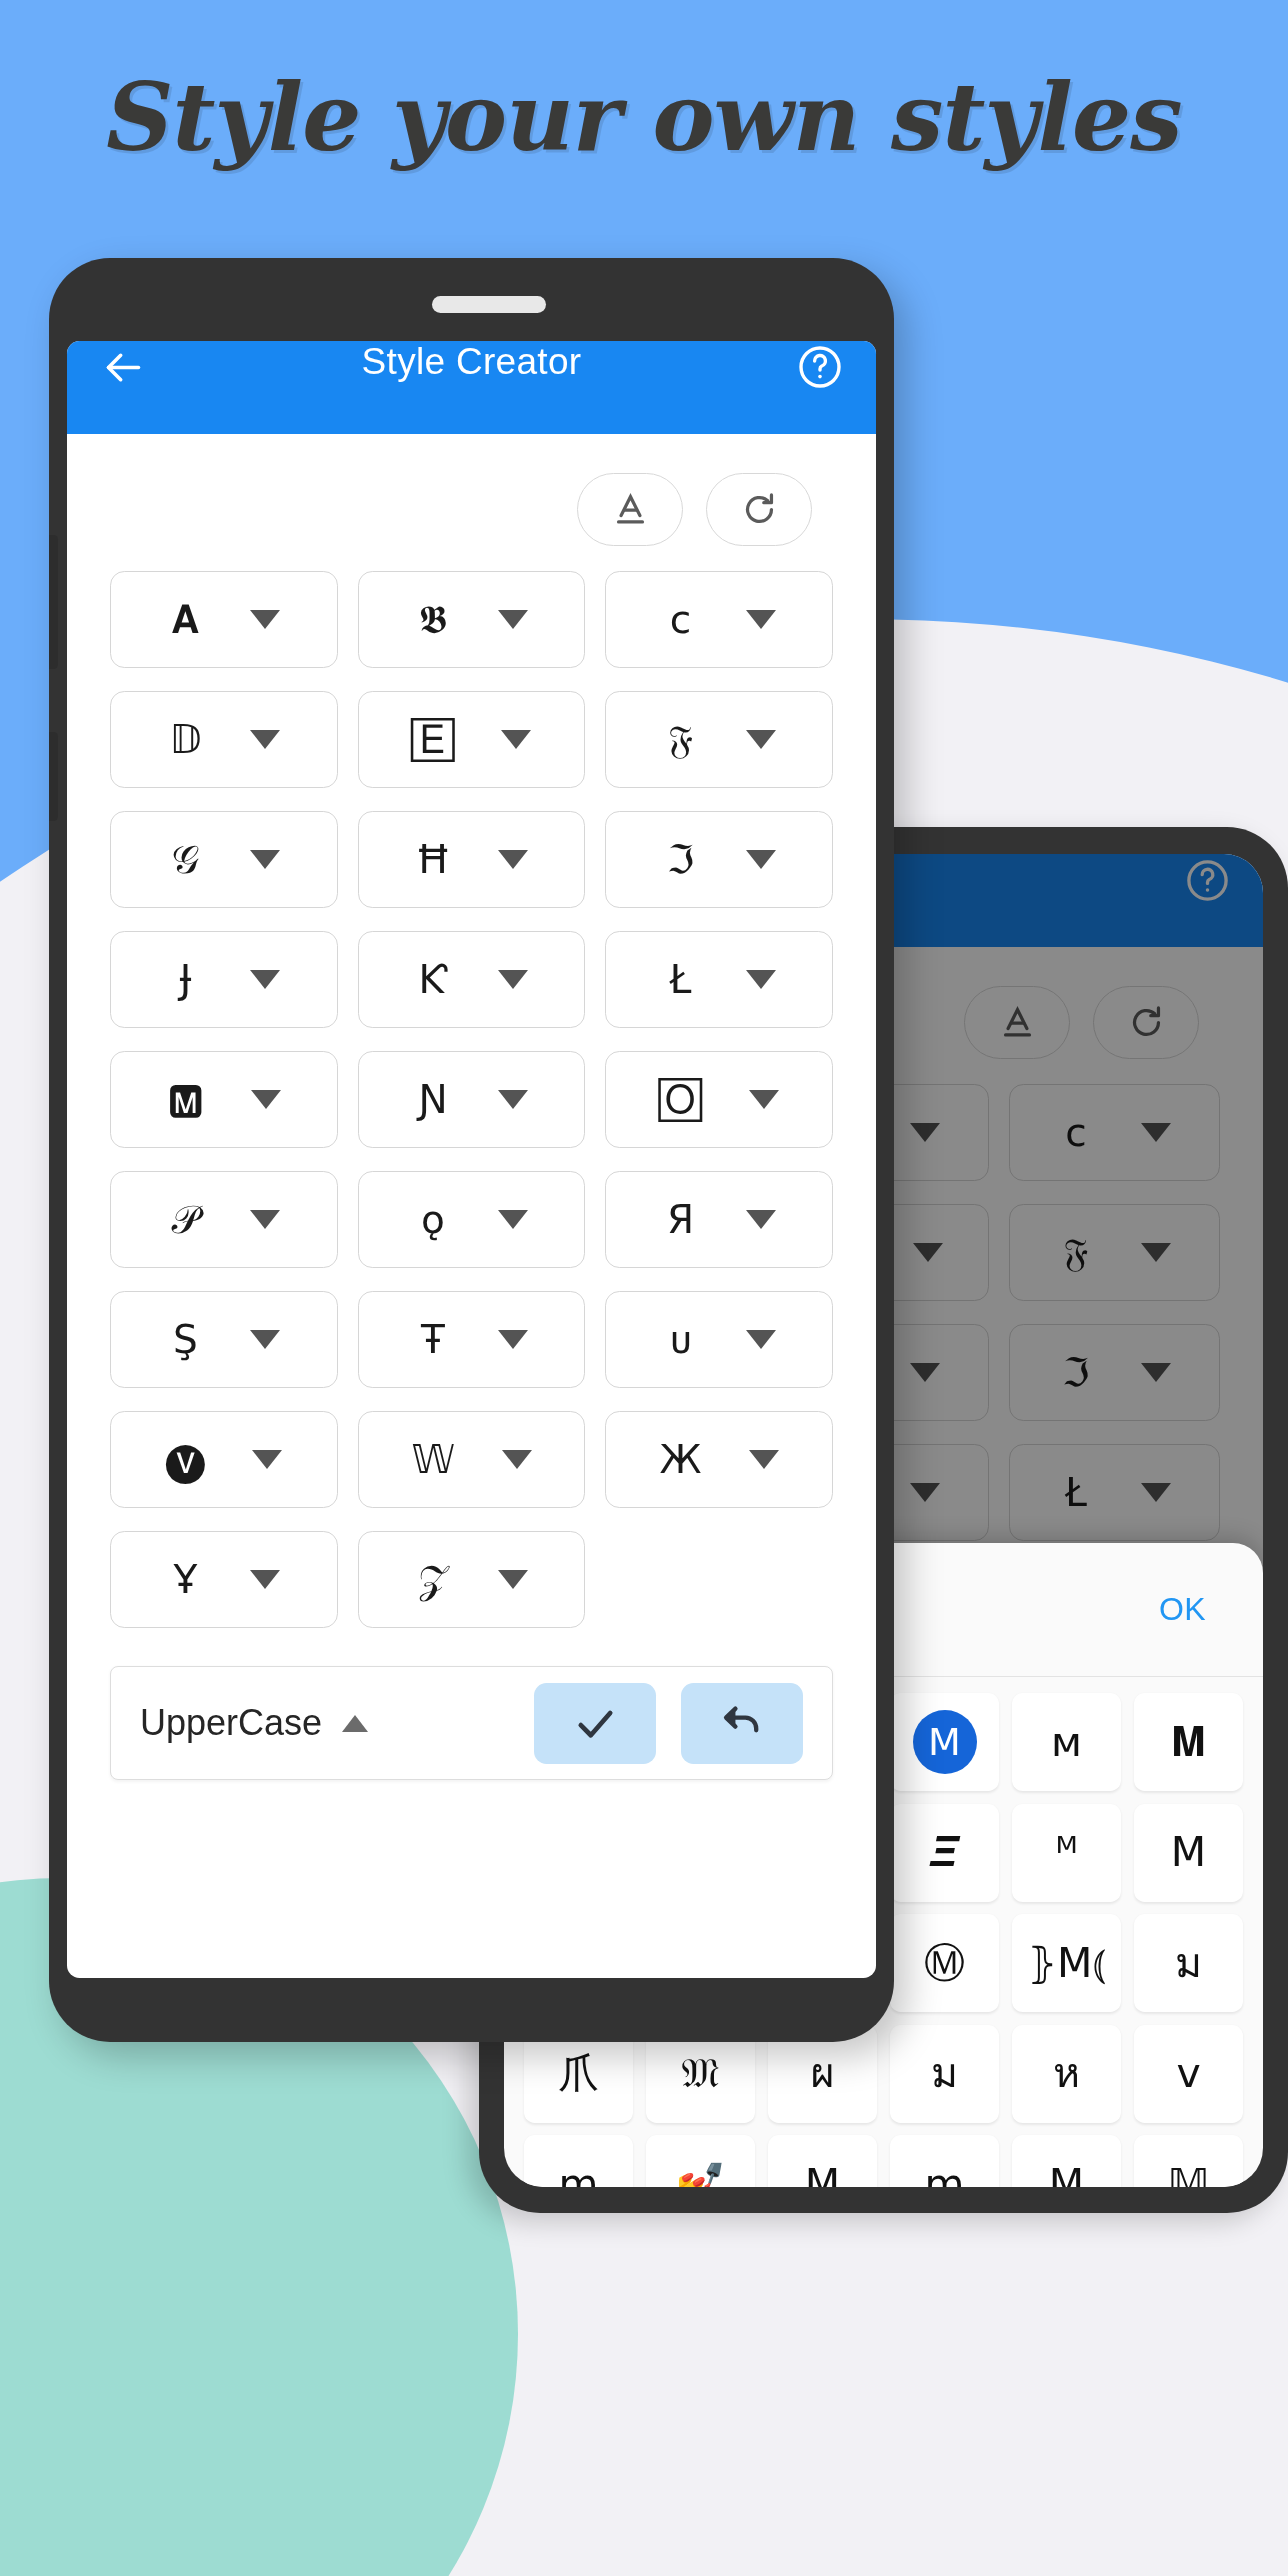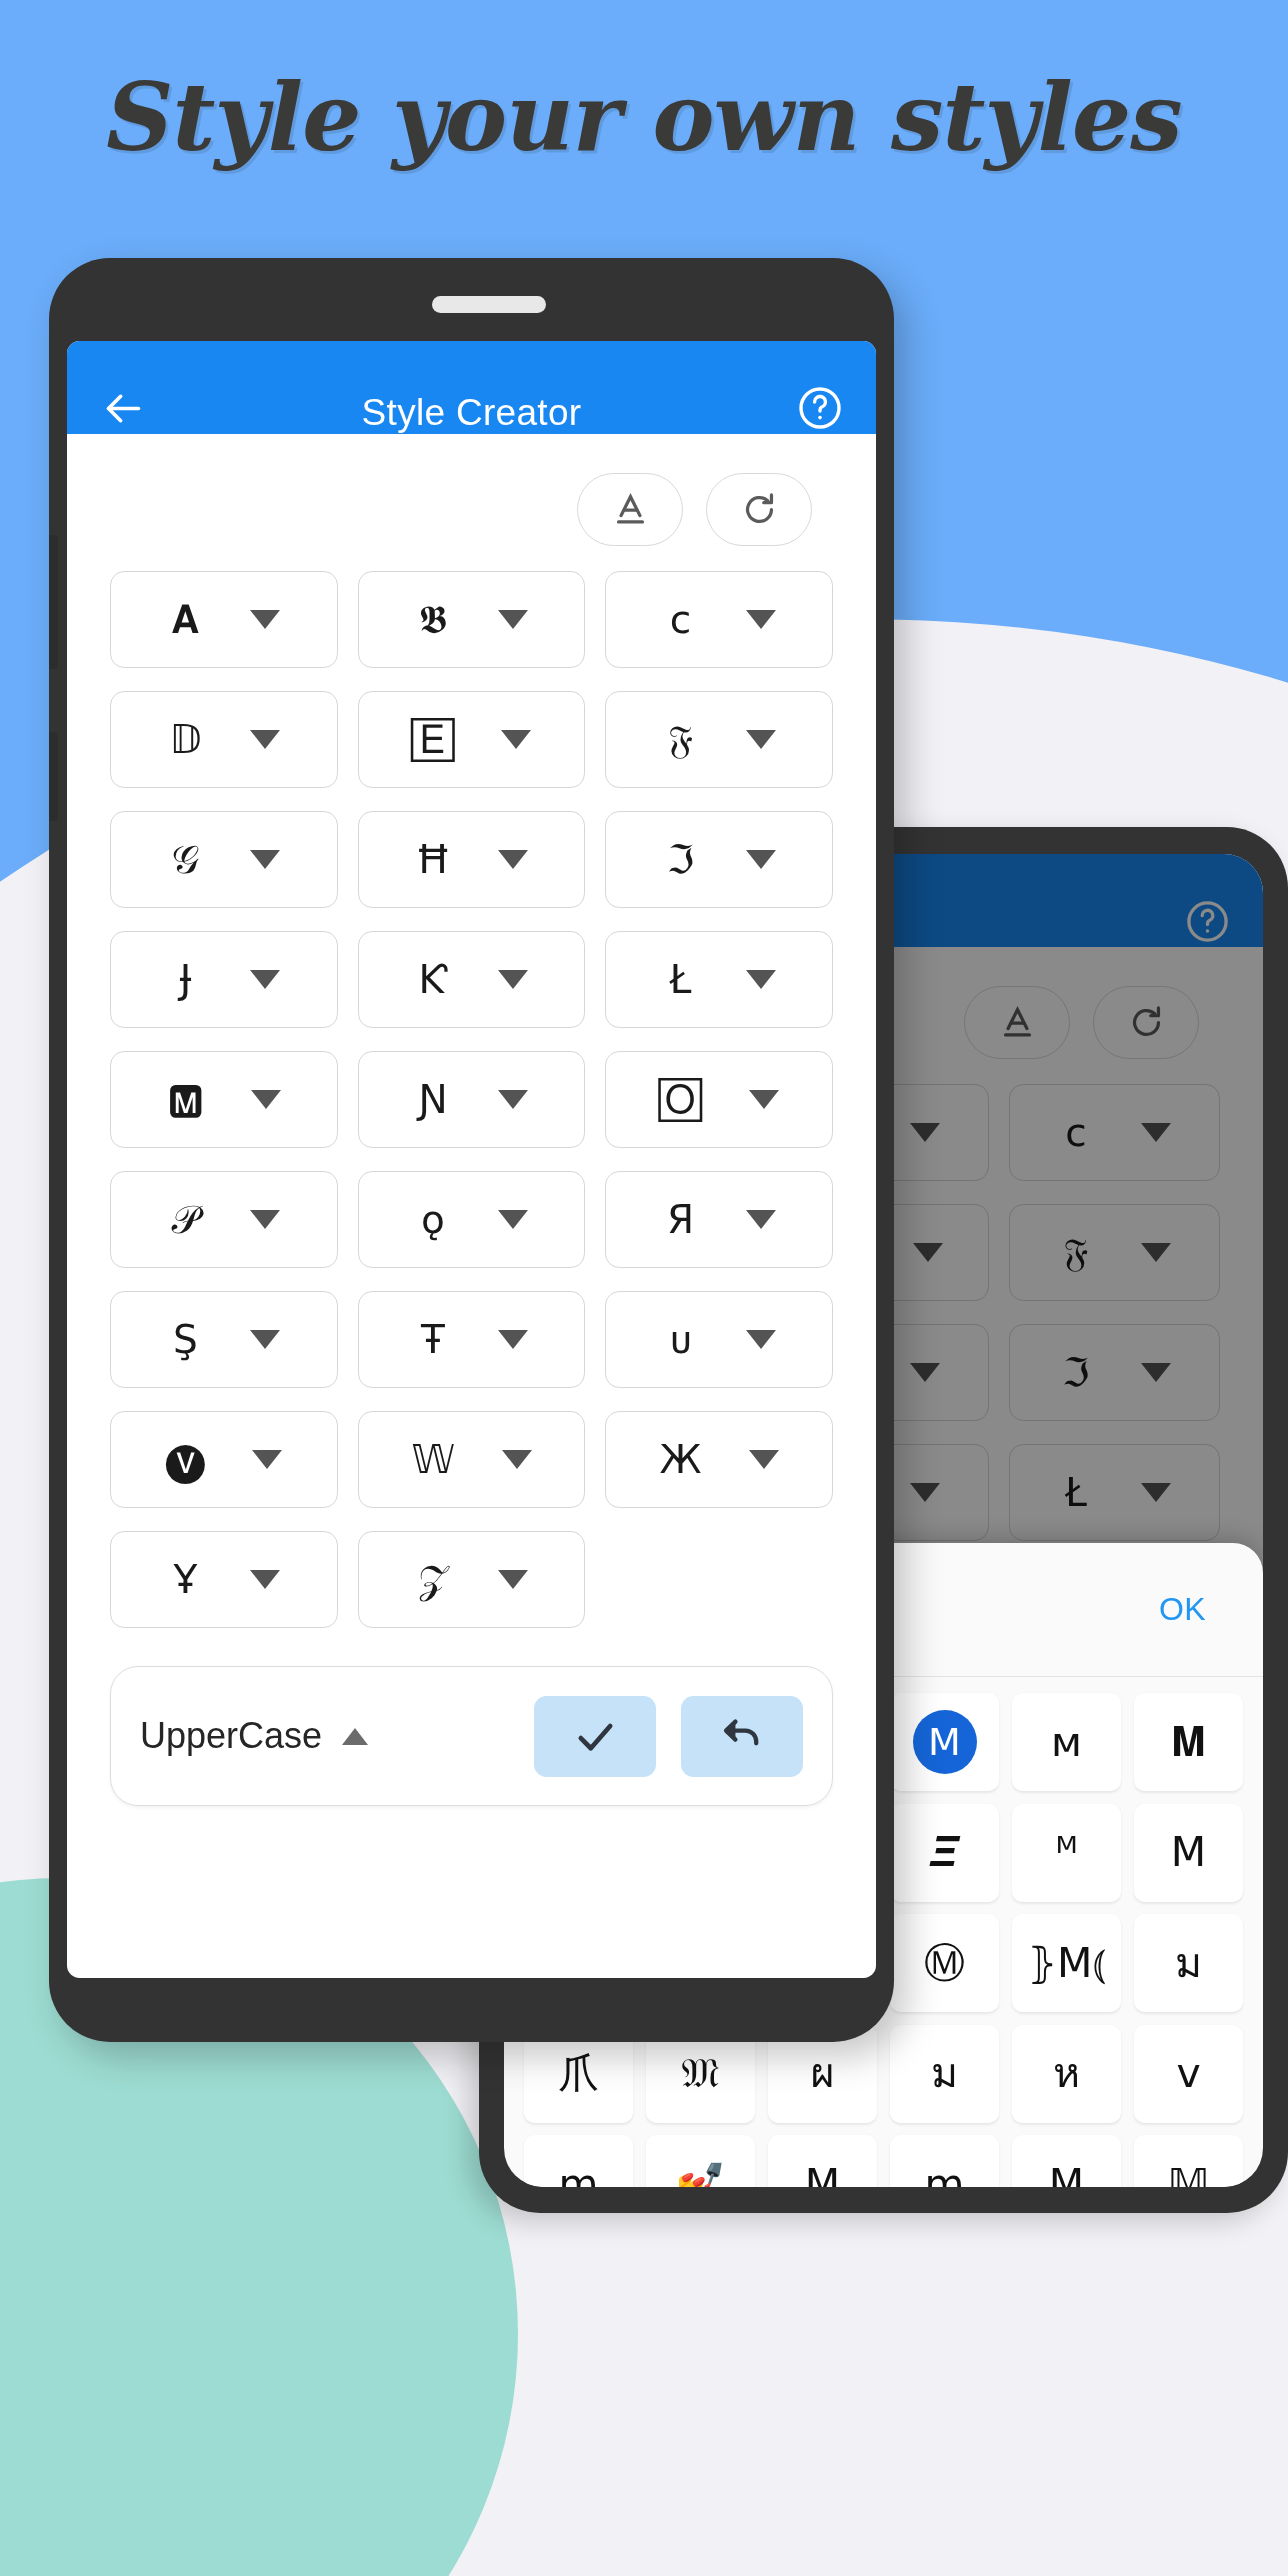--- a/index.html
+++ b/index.html
@@ -103,21 +103,21 @@
   #phoneA .speaker { left: 383px; top: 38px; width: 114px; height: 17px; }
   #phoneA .sidebtn.b1 { left: -5.4px; top: 277px; width: 14.3px; height: 134px; }
   #phoneA .sidebtn.b2 { left: -5.4px; top: 474px; width: 14.3px; height: 89px; }
 
   
   .appbar {
     position: relative;
     height: 93px;
     background: #1887F2;
     display: flex;
-    align-items: flex-end;
+    align-items: flex-start;
     padding: 0 30px;
   }
   .appbar .ab-title {
     flex: 1;
     text-align: center;
     color: #FFFFFF;
     font-size: 37px;
     font-weight: 400;
     letter-spacing: 0.3px;
   }
@@ -185,23 +185,23 @@
     border-right: 13.4px solid transparent;
     border-bottom: 17px solid #6B6B6B;
   }
 
   
   .bottombar-wrap {
     background: #FFFFFF;
     padding: 38px 43px 27px 43px;
   }
   .bottombar {
-    height: 140px;
+    height: 114px;
     border: 1.8px solid #DDDDDD;
-    border-radius: 28px;
+    border-radius: 8px;
     background: #FFFFFF;
     display: flex;
     align-items: center;
     padding: 0 29px;
     box-shadow: 0 1.8px 3.6px rgba(0,0,0,0.05);
   }
   .case-label {
     display: flex; align-items: center; gap: 19.7px;
     font-size: 36px;
     color: #262626;

